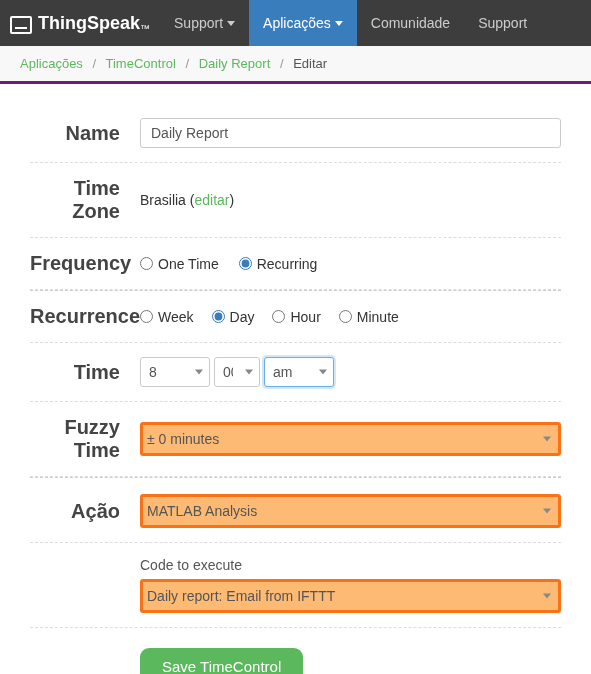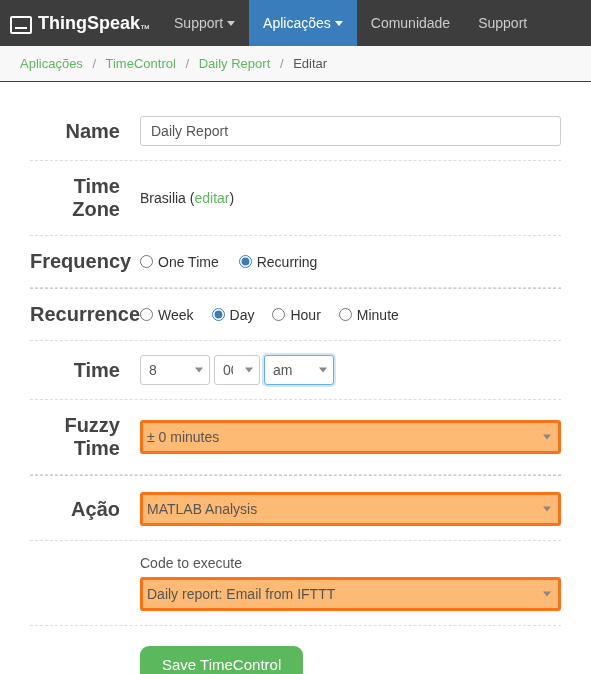--- a/index.html
+++ b/index.html
@@ -60,21 +60,21 @@
       margin-left: 4px;
       border-left: 4px solid transparent;
       border-right: 4px solid transparent;
       border-top: 5px solid currentColor;
       vertical-align: middle;
     }
 
     
     .breadcrumb-bar {
       background: #f8f8f8;
-      border-bottom: 1px solid #701a75;
+      border-bottom: 3px solid #701a75;
       padding: 10px 20px;
       font-size: 13px;
     }
     .breadcrumb-bar a { color: #5cb85c; text-decoration: none; }
     .breadcrumb-bar .sep { color: #999; margin: 0 6px; }
     .breadcrumb-bar .current { color: #555; }
 
     
     .main-content {
       padding: 20px 30px 30px 30px;

